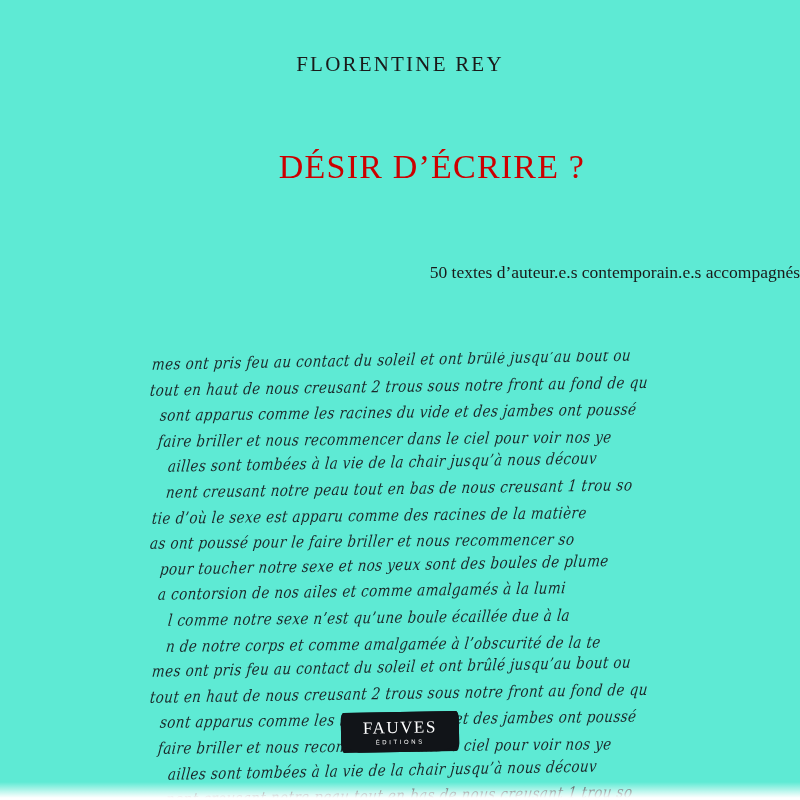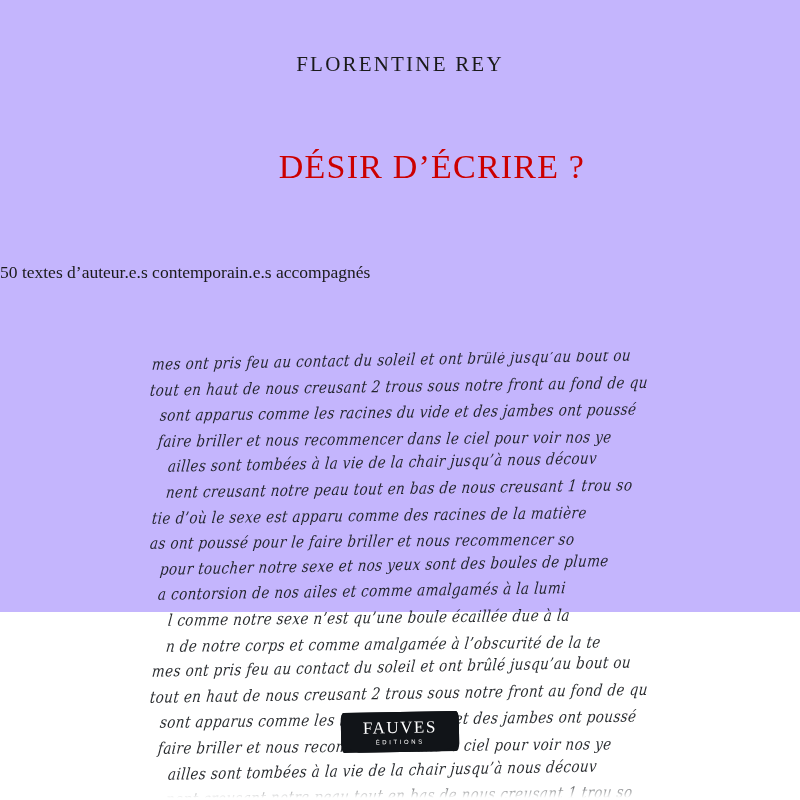--- a/index.html
+++ b/index.html
@@ -9,22 +9,22 @@
   }
   body {
     width: 800px;
     height: 800px;
     overflow: hidden;
     font-family: "Liberation Serif", serif;
   }
   .cover {
     position: relative;
     width: 800px;
-    height: 612px;
-    background: #c4b5fd;
+    height: 800px;
+    background: #5eead4;
     box-sizing: border-box;
   }
   .author {
     position: absolute;
     top: 52px;
     left: 0;
     width: 100%;
     text-align: center;
     font-family: "Liberation Serif", serif;
     font-size: 21px;
@@ -43,21 +43,21 @@
     letter-spacing: 1.2px;
     color: #cc0000;
     font-weight: 400;
     padding-left: 32px;
   }
   .subtitle {
     position: absolute;
     top: 258px;
     left: 0;
     width: 100%;
-    text-align: left;
+    text-align: right;
     font-family: "Liberation Serif", serif;
     font-size: 17.5px;
     line-height: 1.65;
     color: #1a1a1a;
     font-weight: 400;
   }
   .handwriting-area {
     position: absolute;
     left: 0;
     top: 352px;

